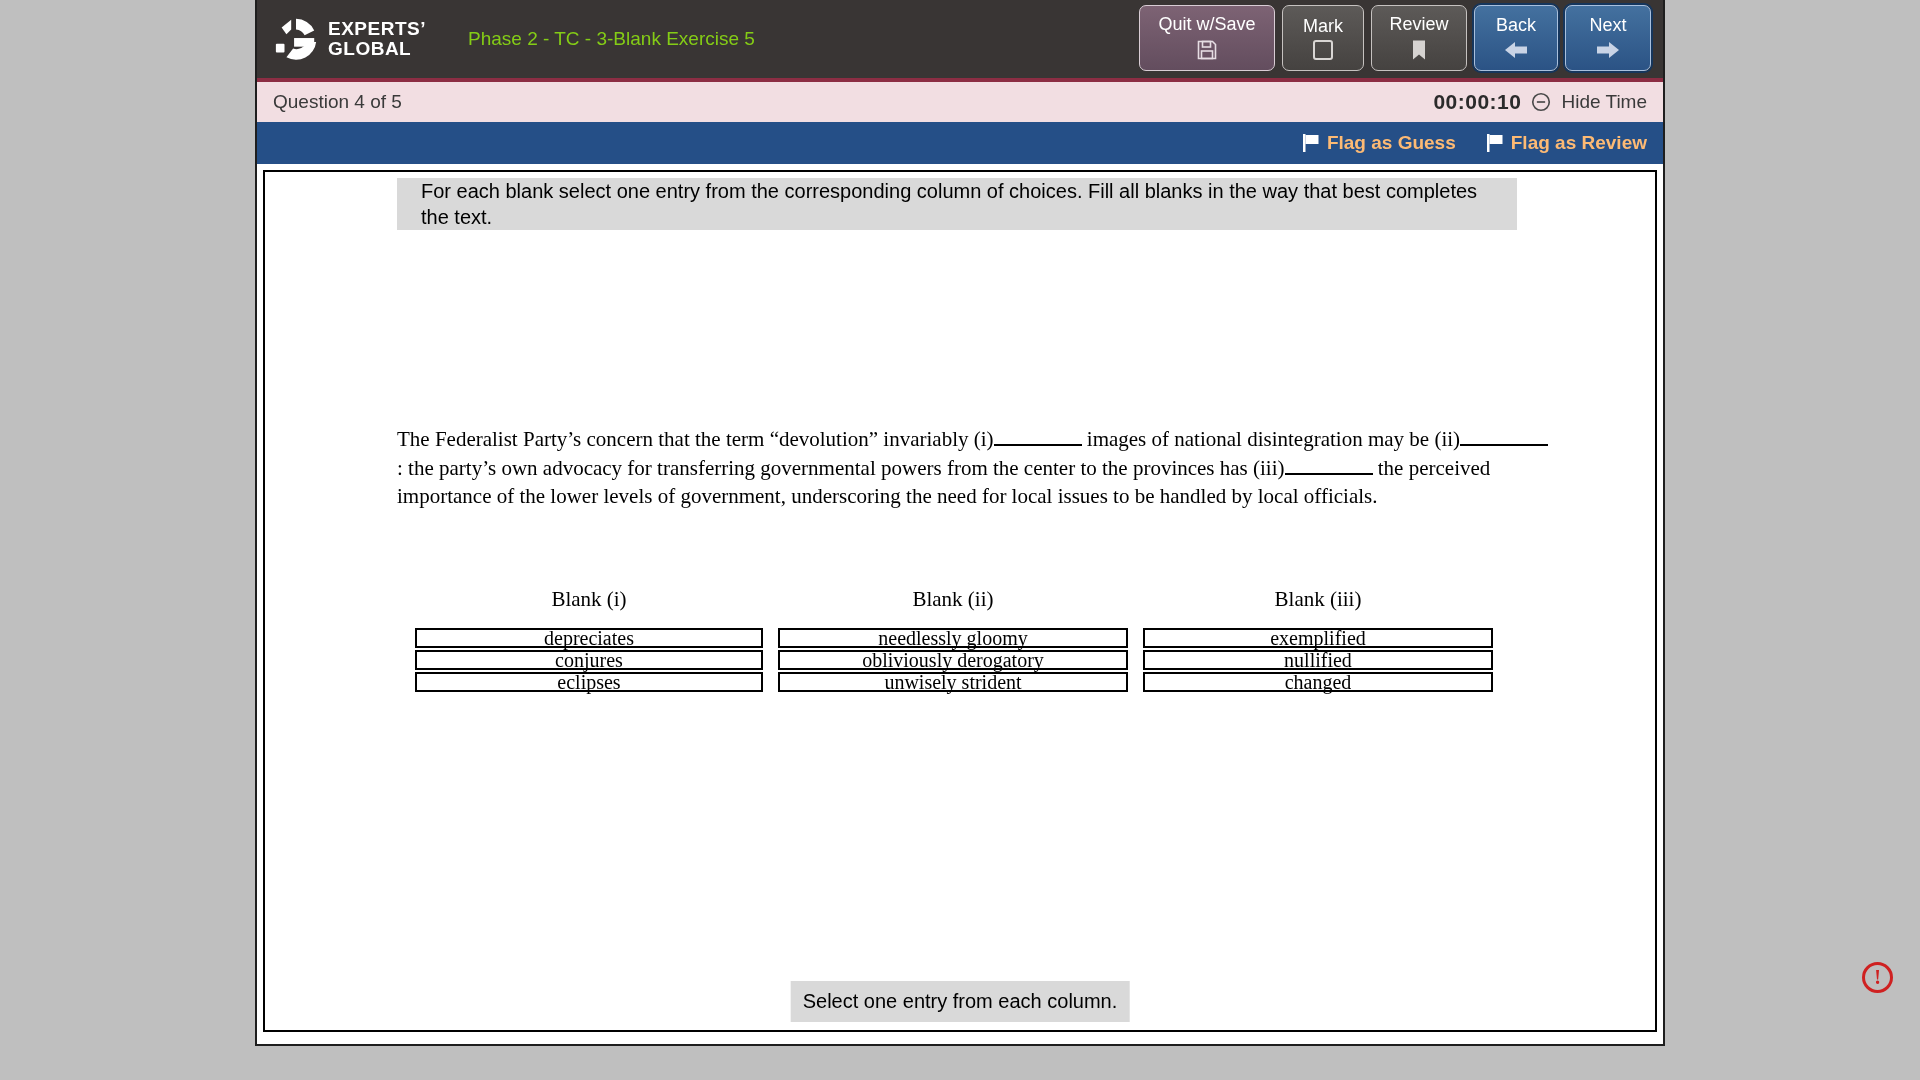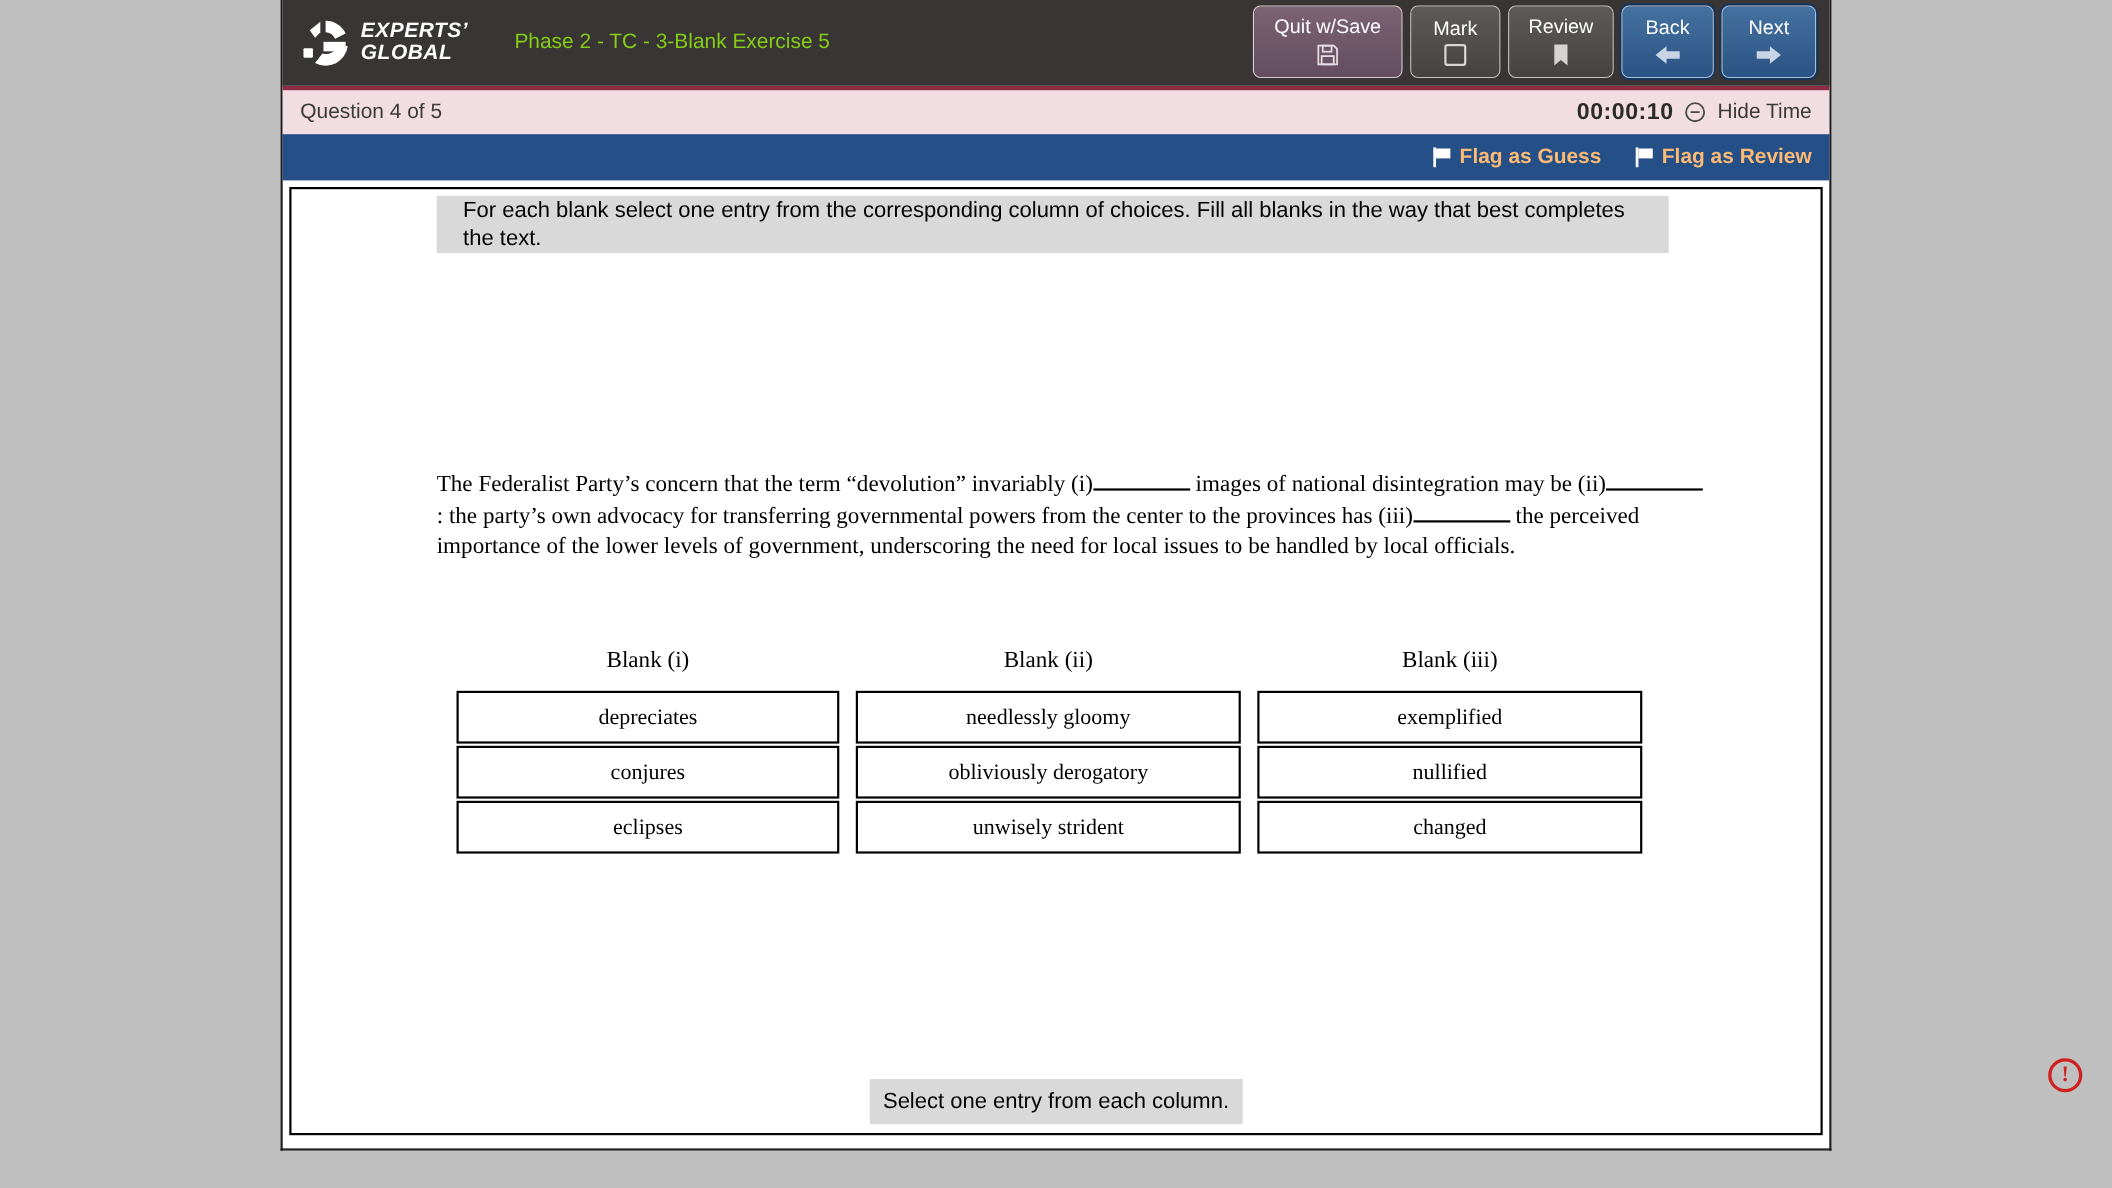--- a/index.html
+++ b/index.html
@@ -6,21 +6,21 @@
   html,body { width:1920px; height:1080px; background:#bfbfbf; overflow:hidden;
               font-family:"Liberation Sans", sans-serif; }
 
   
   .window { position:absolute; left:255px; top:0; width:1410px; height:1046px;
             background:#ffffff; border:2px solid #1e1e1e; border-top:none; }
 
   
   .topbar { position:relative; height:78px; background:#393534; display:flex; align-items:center; }
   .logo { display:flex; align-items:center; gap:9px; margin-left:16px; }
-  .logo-text { color:#fff; font-weight:bold; line-height:20px; font-size:19px; letter-spacing:.5px;font-style:italic; }
+  .logo-text { color:#fff; font-weight:bold; line-height:20px; font-size:19px; letter-spacing:.5px; }
   .app-title { color:#84cc16; font-size:19px; margin-left:42px; }
   .toolbar { position:absolute; right:12px; top:5px; display:flex; gap:7px; }
   .tb-btn { height:66px; border-radius:7px; color:#fff; font-size:18px;
             display:flex; flex-direction:column; align-items:center; justify-content:center;
             gap:3px; padding:4px 10px; cursor:pointer; }
   .btn-quit   { width:136px; background:linear-gradient(#7d6374,#634d5e); border:1px solid #d9cdd5; }
   .btn-mark   { width:82px;  background:linear-gradient(#5d5a58,#454240); border:1px solid #c6c2c0; }
   .btn-review { width:96px;  background:linear-gradient(#5d5a58,#454240); border:1px solid #c6c2c0; }
   .btn-back   { width:84px;  background:linear-gradient(#44719f,#2b5385); border:1px solid #a9c0dd; box-shadow:0 0 0 2px #16365c; }
   .btn-next   { width:86px;  background:linear-gradient(#44719f,#2b5385); border:1px solid #a9c0dd; box-shadow:0 0 0 2px #16365c; }
@@ -45,21 +45,21 @@
   .question { position:absolute; top:253px; left:132px; width:1155px;
               font-family:"Liberation Serif", serif; font-size:21px; line-height:28.5px; color:#000; }
   .blank { display:inline-block; width:88px; height:15px; border-bottom:2px solid #000; }
 
   .columns { position:absolute; top:415px; left:150px; display:flex; }
   .col { width:348px; }
   .col + .col { margin-left:15px; }
   .col-2, .col-3 { width:350px; }
   .col-header { text-align:center; font-family:"Liberation Serif", serif; font-size:21px;
                 margin-bottom:16px; color:#000; }
-  .opt { height:48px; border:2px solid #000; margin-bottom:2px; background:#fff;
+  .opt { height:20px; border:2px solid #000; margin-bottom:2px; background:#fff;
          display:flex; align-items:center; justify-content:center;
          font-family:"Liberation Serif", serif; font-size:20px; color:#000; cursor:pointer; }
 
   .footer-note { position:absolute; bottom:8px; left:50%; transform:translateX(-50%);
                  background:#d9d9d9; padding:9px 12px; font-size:20px; color:#000; white-space:nowrap; }
 
   
   .alert { position:absolute; left:1862px; top:962px; width:31px; height:31px;
            border:3px solid #cf2121; border-radius:50%; color:#cf2121;
            font-weight:bold; font-size:20px; display:flex; align-items:center;

